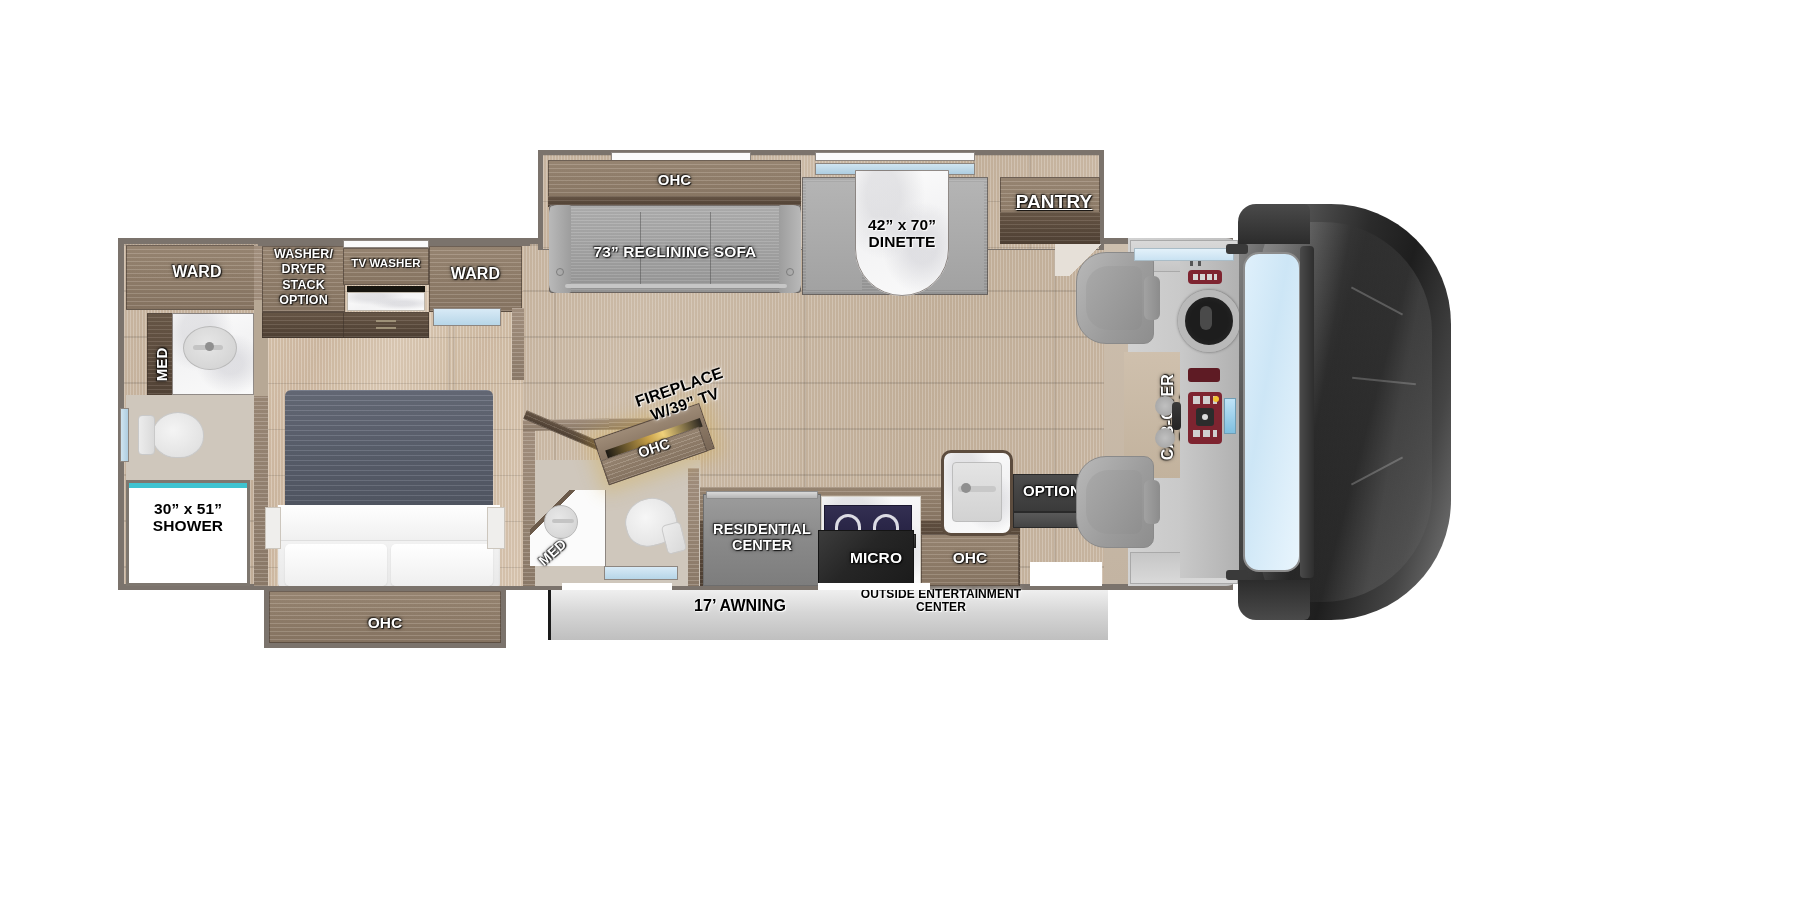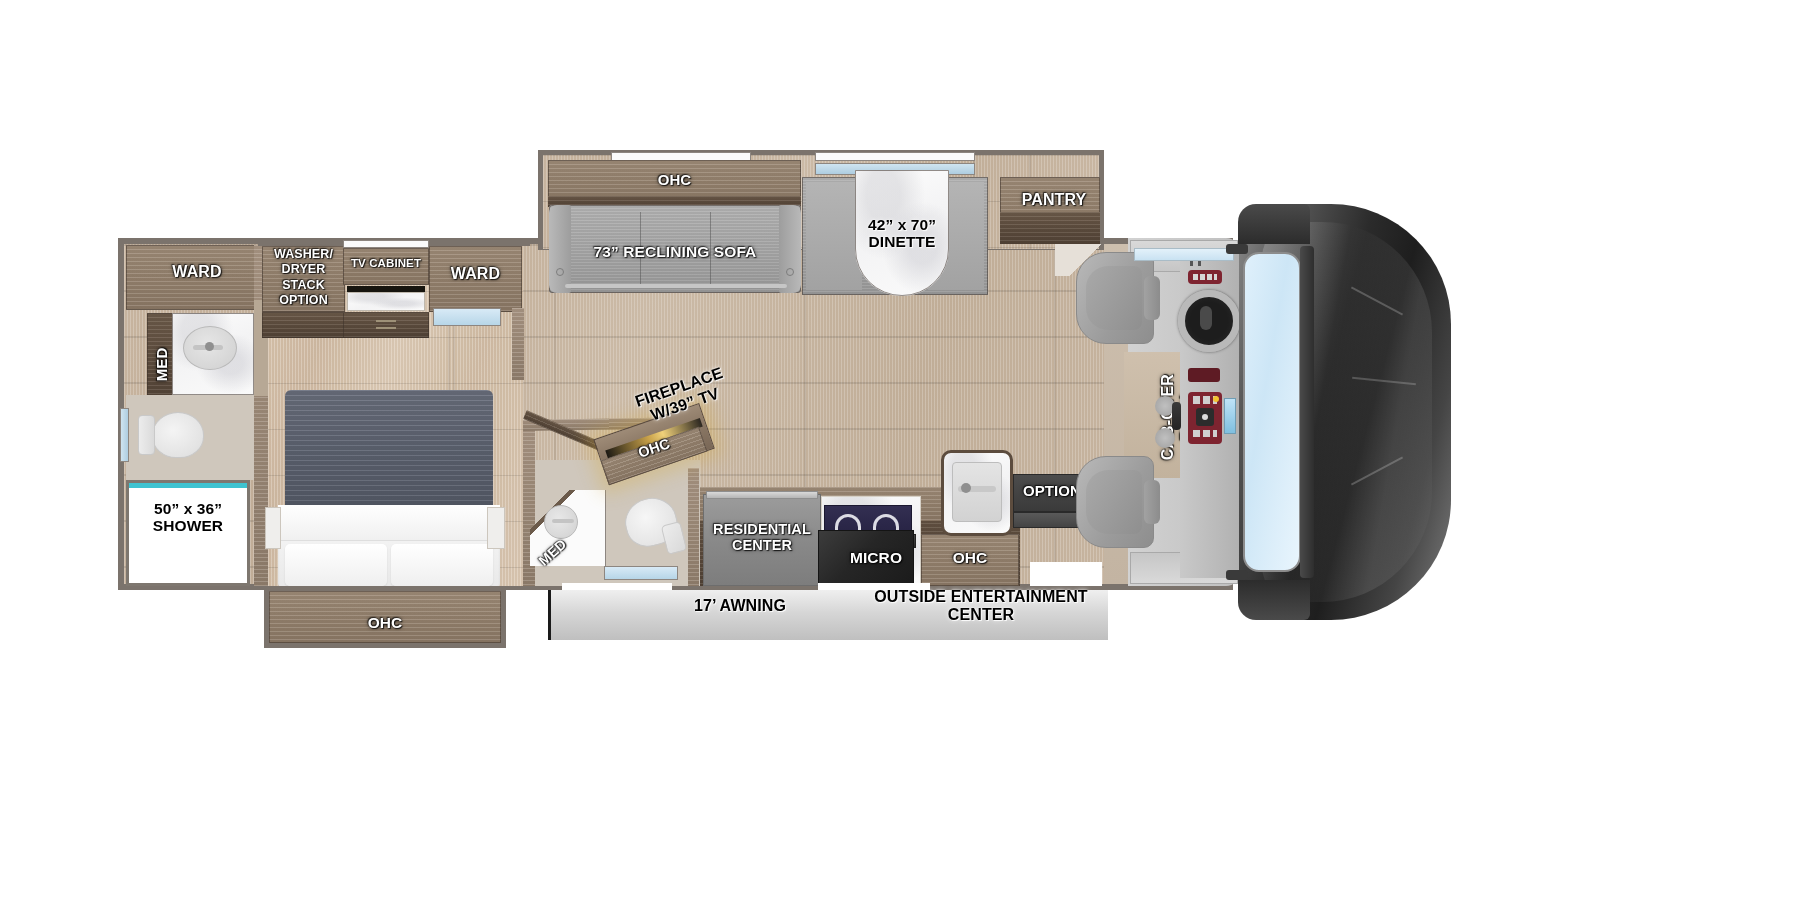--- a/index.html
+++ b/index.html
@@ -129,21 +129,21 @@
   <div class="abs" style="left:806px; top:182px; width:56px; height:108px;
               background:linear-gradient(180deg,#b4b4b4,#a2a2a2);"></div>
   <div class="abs" style="left:928px; top:182px; width:56px; height:108px;
               background:linear-gradient(180deg,#b4b4b4,#a2a2a2);"></div>
   <div class="abs marble outline" style="left:855px; top:170px; width:94px; height:126px;border-radius:0 0 47px 47px;"></div>
   <div class="lbl lbl-b" style="left:845px; top:216px; width:114px; font-size:15.5px;">42” x 70”
 DINETTE</div>
 
   <div class="abs wood-md outline" style="left:1000px; top:177px; width:100px; height:67px;"></div>
   <div class="abs wood-dk" style="left:1000px; top:212px; width:100px; height:32px;"></div>
-  <div class="lbl lbl-w" style="left:1000px; top:191px; width:108px; font-size:16px;">PANTRY</div>
+  <div class="lbl lbl-w" style="left:1000px; top:191px; width:108px; font-size:19px;text-decoration:underline;">PANTRY</div>
 
   <div class="abs" style="left:1055px; top:244px; width:60px; height:32px;
               background:linear-gradient(135deg, #e6e0d8 50%, rgba(0,0,0,0) 50%);"></div>
 
   <div class="abs wood-md outline" style="left:126px; top:245px; width:142px; height:65px;"></div>
   <div class="lbl lbl-w" style="left:126px; top:263px; width:142px; font-size:16px;">WARD</div>
 
   <div class="abs wood-dk outline" style="left:147px; top:313px; width:30px; height:100px;"></div>
   <div class="lbl lbl-w" style="left:102px; top:356px; width:120px; font-size:15px;
               transform:rotate(-90deg); transform-origin:center;">MED</div>
@@ -162,40 +162,40 @@
               border:1px solid #c9c9c9;border-radius:50% 50% 46% 46%;"></div>
   <div class="abs" style="left:138px; top:415px; width:17px; height:40px;
               background:linear-gradient(90deg,#ececec,#dadada);border:1px solid #c9c9c9;border-radius:4px;"></div>
 
   <div class="abs" style="left:120px; top:408px; width:9px; height:54px;
               background:linear-gradient(90deg,#cfe4f0,#aecde0);border:1px solid #8d8680;"></div>
 
   <div class="abs" style="left:126px; top:480px; width:124px; height:106px;
               background:#ffffff;border:3px solid #7e776f;"></div>
   <div class="abs" style="left:129px; top:483px; width:118px; height:5px;background:#3fc3d0;"></div>
-  <div class="lbl lbl-b" style="left:126px; top:500px; width:124px; font-size:15.5px;">50” x 36”
+  <div class="lbl lbl-b" style="left:126px; top:500px; width:124px; font-size:15.5px;">30” x 51”
 SHOWER</div>
 
   <div class="abs wood-lt" style="left:254px; top:245px; width:14px; height:341px;"></div>
   <div class="abs" style="left:254px; top:300px; width:14px; height:96px;background:#b7a895;"></div>
 
   <div class="abs floor" style="left:268px; top:245px; width:255px; height:341px; filter:brightness(1.06);"></div>
 
   <div class="abs shell-wall" style="left:258px; top:240px; width:272px; height:6px;"></div>
 
   <div class="abs wood-md outline" style="left:262px; top:246px; width:83px; height:66px;"></div>
   <div class="lbl lbl-w" style="left:258px; top:247px; width:91px; font-size:12.5px; line-height:1.22;">WASHER/
 DRYER
 STACK
 OPTION</div>
 
   <div class="abs" style="left:343px; top:240px; width:86px; height:8px;background:#fbfbfb;border:1px solid #8d8680;"></div>
 
   <div class="abs wood-md outline" style="left:343px; top:248px; width:86px; height:37px;"></div>
-  <div class="lbl lbl-w" style="left:343px; top:257px; width:86px; font-size:11.5px;">TV CABINET</div>
+  <div class="lbl lbl-w" style="left:343px; top:257px; width:86px; font-size:11.5px;">TV WASHER</div>
   <div class="abs" style="left:347px; top:286px; width:78px; height:6px;background:#17150f;"></div>
   <div class="abs marble" style="left:347px; top:292px; width:78px; height:19px;border:1px solid #bfb8ad;"></div>
 
   <div class="abs wood-md outline" style="left:429px; top:246px; width:93px; height:66px;"></div>
   <div class="lbl lbl-w" style="left:429px; top:265px; width:93px; font-size:16px;">WARD</div>
 
   <div class="abs wood-dk outline" style="left:262px; top:312px; width:167px; height:26px;"></div>
   <div class="abs wood-dk outline" style="left:343px; top:312px; width:86px; height:26px;"></div>
   <div class="abs" style="left:376px; top:320px; width:20px; height:2px;background:#9e9178;"></div>
   <div class="abs" style="left:376px; top:327px; width:20px; height:2px;background:#9e9178;"></div>
@@ -315,21 +315,21 @@
               background:linear-gradient(180deg,#4c4c4c,#3a3a3a);border:1px solid #2a2a2a;"></div>
   <div class="lbl lbl-w" style="left:1013px; top:483px; width:78px; font-size:15px;">OPTION</div>
   <div class="abs" style="left:1013px; top:512px; width:78px; height:16px;
               background:linear-gradient(180deg,#5a5a5a,#444444);border:1px solid #2a2a2a;"></div>
   <div class="abs" style="left:1030px; top:562px; width:72px; height:24px;background:#ffffff;"></div>
 
   <div class="abs" style="left:548px; top:590px; width:560px; height:50px;
               background:linear-gradient(180deg,#efefef 0%,#d6d6d6 45%,#bfbfbf 100%);
               border-left:3px solid #1a1a1a;"></div>
   <div class="lbl lbl-b" style="left:640px; top:597px; width:200px; font-size:16px;">17’ AWNING</div>
-  <div class="lbl lbl-b" style="left:828px; top:588px; width:226px; font-size:16px;margin-left:40px;">OUTSIDE ENTERTAINMENT
+  <div class="lbl lbl-b" style="left:828px; top:588px; width:226px; font-size:12px;">OUTSIDE ENTERTAINMENT
 CENTER</div>
   <div class="abs" style="left:562px; top:583px; width:110px; height:7px;background:#ffffff;"></div>
   <div class="abs" style="left:818px; top:583px; width:112px; height:7px;background:#ffffff;"></div>
 
   <div class="abs" style="left:1104px; top:244px; width:135px; height:340px;
               background:linear-gradient(180deg,#cdbfae,#c3b4a2);"></div>
 
   <div class="abs" style="left:1128px; top:238px; width:112px; height:348px;
               background:linear-gradient(90deg,#d2d2d2,#bfbfbf);
               border-radius:0 14px 14px 0;"></div>

